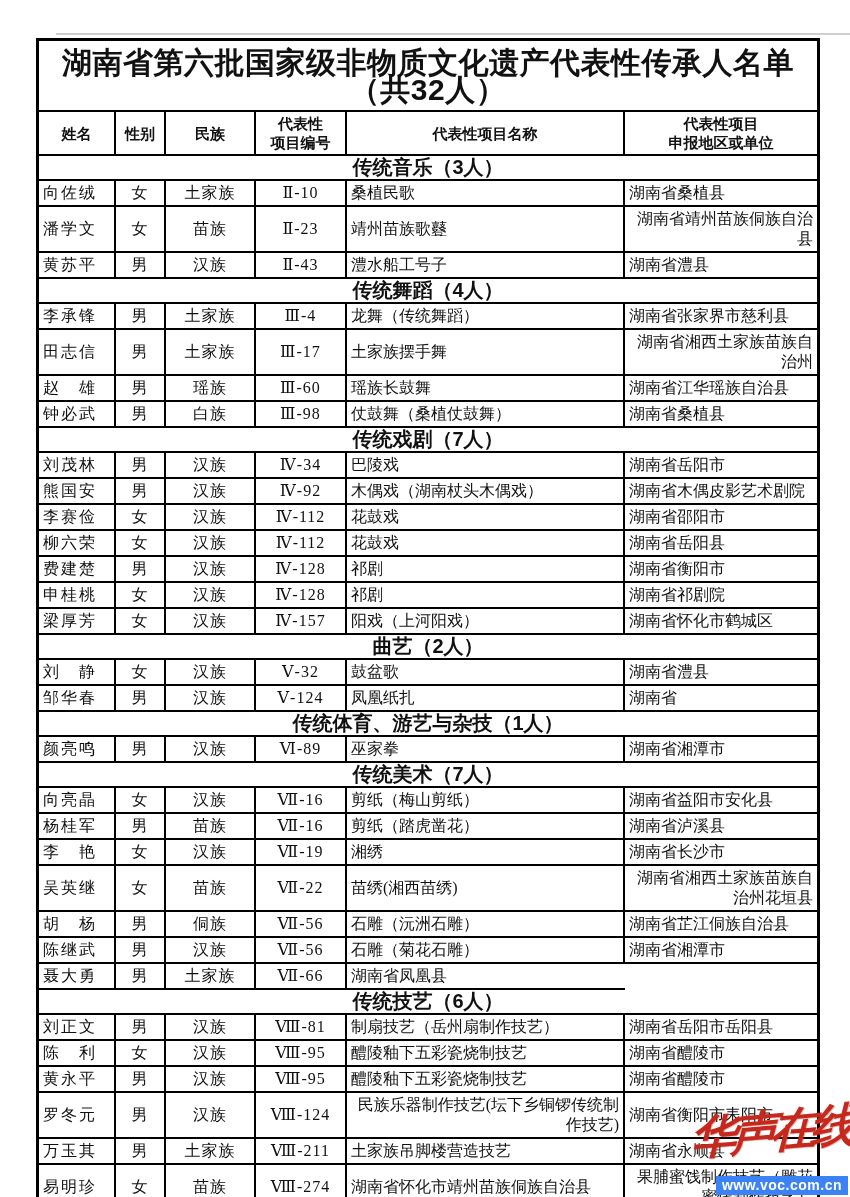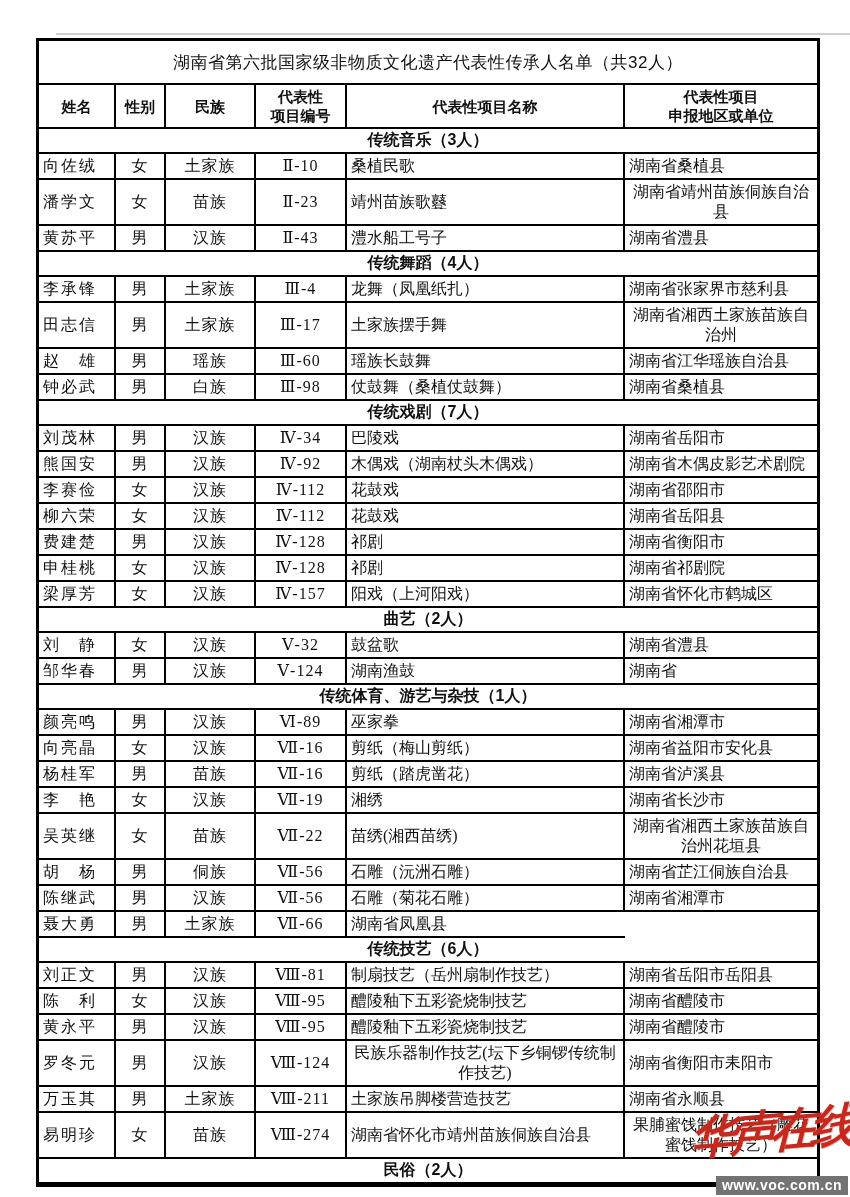--- a/index.html
+++ b/index.html
@@ -9,48 +9,48 @@
     overflow:hidden;
   }
   .artifact-line{position:absolute;left:56px;top:33px;width:794px;height:2px;background:#cfcfcf;}
   .table-wrap{
     position:absolute;left:36px;top:38px;width:784px;box-sizing:border-box;
     border:3px solid #000;background:#fff;
   }
   .title-row{
     border-bottom:2px solid #000;text-align:center;
     font-family:"Liberation Sans","DejaVu Sans",sans-serif;
-    font-weight:normal;font-size:17px;line-height:27px;padding:8px 2px 7px;
+    font-weight:bold;font-size:30px;line-height:27px;padding:8px 2px 7px;
     letter-spacing:0.5px;
   }
   .header-row{display:grid;grid-template-columns:77px 50px 90px 91px 278px 1fr;}
   .header-cell{
     box-sizing:border-box;border-right:2px solid #000;border-bottom:2px solid #000;
     display:flex;align-items:center;justify-content:center;text-align:center;
     font-family:"Liberation Sans","DejaVu Sans",sans-serif;font-weight:bold;
     font-size:15px;line-height:19px;min-height:44px;padding:2px;white-space:pre-line;
   }
   .header-row .header-cell:last-child{border-right:none;}
   .section-row{
     border-bottom:2px solid #000;text-align:center;
     font-family:"Liberation Sans","DejaVu Sans",sans-serif;font-weight:bold;
-    font-size:16px;line-height:20px;padding:1px 0 2px;box-sizing:border-box;
+    font-size:20px;line-height:20px;padding:1px 0 2px;box-sizing:border-box;
   }
   .row{display:grid;grid-template-columns:77px 50px 90px 91px 278px 1fr;}
   .cell{
     box-sizing:border-box;border-right:2px solid #000;border-bottom:2px solid #000;
     font-size:16px;line-height:20px;min-height:25px;padding:2px 4px;
     display:flex;align-items:center;word-break:break-all;
   }
   .row .cell:last-child{border-right:none;}
   .tbody > .row:last-child .cell{border-bottom:none;}
   .tbody > .section-row:first-child{border-top:none;}
   .c-name{letter-spacing:2px;}
   .c-gender,.c-ethnicity,.c-no{justify-content:center;text-align:center;letter-spacing:1px;}
-  .c-project,.c-region{justify-content:flex-start;text-align:center;}
+  .c-project,.c-region{justify-content:flex-start;text-align:right;}
   .watermark{position:absolute;left:690px;top:1108px;width:160px;pointer-events:none;}
   .voc-logo{
     font-family:"Liberation Serif","DejaVu Serif",serif;
     font-size:46px;font-weight:bold;font-style:italic;
     letter-spacing:-6px;white-space:nowrap;
     transform:rotate(-5deg) skewX(-6deg);transform-origin:left bottom;
     text-shadow:1px 1px 0 rgba(197,40,28,.35);
   }
   .voc-banner{
     margin-top:6px;margin-left:26px;width:132px;box-sizing:border-box;
@@ -101,21 +101,21 @@
         <div class="cell c-no">Ⅱ-43</div>
         <div class="cell c-project">澧水船工号子</div>
         <div class="cell c-region">湖南省澧县</div>
       </div>
       <div class="section-row">传统舞蹈（4人）</div>
       <div class="row">
         <div class="cell c-name">李承锋</div>
         <div class="cell c-gender">男</div>
         <div class="cell c-ethnicity">土家族</div>
         <div class="cell c-no">Ⅲ-4</div>
-        <div class="cell c-project">龙舞（凤凰纸扎）</div>
+        <div class="cell c-project">龙舞（传统舞蹈）</div>
         <div class="cell c-region">湖南省张家界市慈利县</div>
       </div>
       <div class="row">
         <div class="cell c-name">田志信</div>
         <div class="cell c-gender">男</div>
         <div class="cell c-ethnicity">土家族</div>
         <div class="cell c-no">Ⅲ-17</div>
         <div class="cell c-project">土家族摆手舞</div>
         <div class="cell c-region">湖南省湘西土家族苗族自治州</div>
       </div>
@@ -199,32 +199,33 @@
         <div class="cell c-ethnicity">汉族</div>
         <div class="cell c-no">Ⅴ-32</div>
         <div class="cell c-project">鼓盆歌</div>
         <div class="cell c-region">湖南省澧县</div>
       </div>
       <div class="row">
         <div class="cell c-name">邹华春</div>
         <div class="cell c-gender">男</div>
         <div class="cell c-ethnicity">汉族</div>
         <div class="cell c-no">Ⅴ-124</div>
-        <div class="cell c-project">湖南渔鼓</div>
+        <div class="cell c-project">凤凰纸扎</div>
         <div class="cell c-region">湖南省</div>
       </div>
       <div class="section-row">传统体育、游艺与杂技（1人）</div>
       <div class="row">
         <div class="cell c-name">颜亮鸣</div>
         <div class="cell c-gender">男</div>
         <div class="cell c-ethnicity">汉族</div>
         <div class="cell c-no">Ⅵ-89</div>
         <div class="cell c-project">巫家拳</div>
         <div class="cell c-region">湖南省湘潭市</div>
       </div>
+      <div class="section-row">传统美术（7人）</div>
       <div class="row">
         <div class="cell c-name">向亮晶</div>
         <div class="cell c-gender">女</div>
         <div class="cell c-ethnicity">汉族</div>
         <div class="cell c-no">Ⅶ-16</div>
         <div class="cell c-project">剪纸（梅山剪纸）</div>
         <div class="cell c-region">湖南省益阳市安化县</div>
       </div>
       <div class="row">
         <div class="cell c-name">杨桂军</div>
@@ -321,14 +322,14 @@
         <div class="cell c-no">Ⅷ-274</div>
         <div class="cell c-region">湖南省怀化市靖州苗族侗族自治县</div>
         <div class="cell c-project">果脯蜜饯制作技艺（雕花蜜饯制作技艺）</div>
       </div>
       <div class="section-row">民俗（2人）</div>
     </div>
 </div>
 
 <div class="watermark">
   <div class="voc-logo" style="color: rgb(197, 40, 28);">华声在线</div>
-  <div class="voc-banner" style="background: #737373;">www.voc.com.cn</div>
+  <div class="voc-banner" style="background: #3b82f6;">www.voc.com.cn</div>
 </div>
 
 </body></html>

